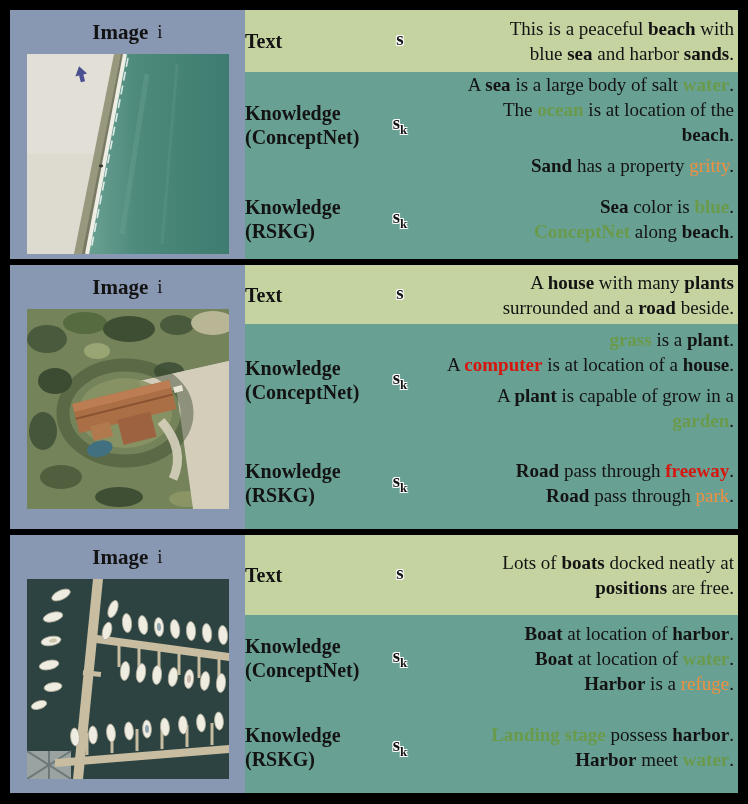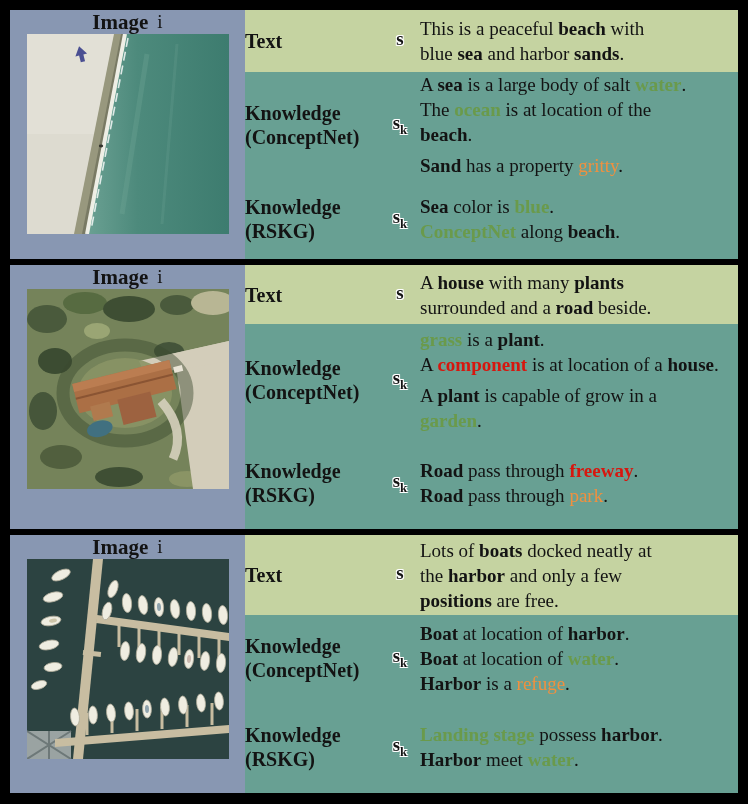--- a/index.html
+++ b/index.html
@@ -5,33 +5,33 @@
   :root{
     --panel_blue:#8897b2; --band_green:#c5d3a1; --band_teal:#68a093;
     --green:#6a9a4b; --orange:#f0903f; --red:#d7160e; --ink:#131313; --page_bg:#000;
   }
   *{margin:0;padding:0;box-sizing:border-box;}
   html,body{width:748px;height:804px;background:var(--page_bg);}
   body{font-family:"Liberation Serif","DejaVu Serif",serif;color:var(--ink);}
   .figure{width:748px;height:804px;background:var(--page_bg);padding:10px;display:flex;flex-direction:column;gap:6px;}
   .row{display:flex;overflow:hidden;}
   .image-panel{flex:0 0 235px;background:var(--panel_blue);display:flex;flex-direction:column;align-items:center;}
-  .panel-title{height:24px;display:flex;align-items:center;justify-content:center;gap:9px;}
+  .panel-title{height:44px;display:flex;align-items:center;justify-content:center;gap:9px;}
   .panel-title .tw{font-weight:700;font-size:21px;}
   .panel-title .ti{font-size:19px;}
   .photo{width:202px;height:200px;display:block;}
   .right{flex:1 1 auto;background:var(--band_teal);display:flex;flex-direction:column;}
   .band{display:grid;grid-template-columns:135px 40px 1fr;align-items:center;}
   .band.text-band{background:var(--band_green);}
   .band.grow{flex:1 1 auto;}
   .label{font-weight:700;font-size:20px;text-align:left;white-space:pre-line;line-height:24px;}
   .symbol{font-weight:700;font-size:19px;text-align:center;
           text-shadow:-1px -1px 0 #fff,1px -1px 0 #fff,-1px 1px 0 #fff,1px 1px 0 #fff,0 1px 0 #fff,0 -1px 0 #fff;}
   .symbol sub{font-size:13px;}
-  .content{display:flex;flex-direction:column;justify-content:center;padding-right:4px;}
+  .content{display:flex;flex-direction:column;justify-content:center;padding-right:4px;text-align:right;}
   .line{font-size:19px;line-height:25px;white-space:nowrap;}
   .para + .para{margin-top:6px;}
   .seg-p{font-weight:400;}
   .seg-b{font-weight:700;}
   .seg-g{font-weight:700;color:var(--green);}
   .seg-o{font-weight:400;color:var(--orange);}
   .seg-r{font-weight:700;color:var(--red);}
 </style>
 </head>
 <body>
@@ -154,21 +154,21 @@
           </div>
         </div>
       </section>
       <section class="band" style="flex:0 0 112px">
         <div class="label">Knowledge
 (ConceptNet)</div>
         <div class="symbol"><span>s</span><sub>k</sub></div>
         <div class="content">
           <div class="para">
             <div class="line"><span class="seg-g">grass</span><span class="seg-p"> is a </span><span class="seg-b">plant</span><span class="seg-p">.</span></div>
-            <div class="line"><span class="seg-p">A </span><span class="seg-r">component</span><span class="seg-p"> is at location of a </span><span class="seg-b">house</span><span class="seg-p">.</span></div>
+            <div class="line"><span class="seg-p">A </span><span class="seg-r">computer</span><span class="seg-p"> is at location of a </span><span class="seg-b">house</span><span class="seg-p">.</span></div>
           </div>
           <div class="para">
             <div class="line"><span class="seg-p">A </span><span class="seg-b">plant</span><span class="seg-p"> is capable of grow in a</span></div>
             <div class="line"><span class="seg-g">garden</span><span class="seg-p">.</span></div>
           </div>
         </div>
       </section>
       <section class="band grow">
         <div class="label">Knowledge
 (RSKG)</div>
@@ -244,21 +244,20 @@
         </g>
       </svg>
     </div>
     <div class="right">
       <section class="band text-band" style="flex:0 0 80px">
         <div class="label">Text</div>
         <div class="symbol"><span>s</span><sub></sub></div>
         <div class="content">
           <div class="para">
             <div class="line"><span class="seg-p">Lots of </span><span class="seg-b">boats</span><span class="seg-p"> docked neatly at</span></div>
-            <div class="line"><span class="seg-p">the </span><span class="seg-b">harbor</span><span class="seg-p"> and only a few</span></div>
             <div class="line"><span class="seg-b">positions</span><span class="seg-p"> are free.</span></div>
           </div>
         </div>
       </section>
       <section class="band" style="flex:0 0 86px">
         <div class="label">Knowledge
 (ConceptNet)</div>
         <div class="symbol"><span>s</span><sub>k</sub></div>
         <div class="content">
           <div class="para">

